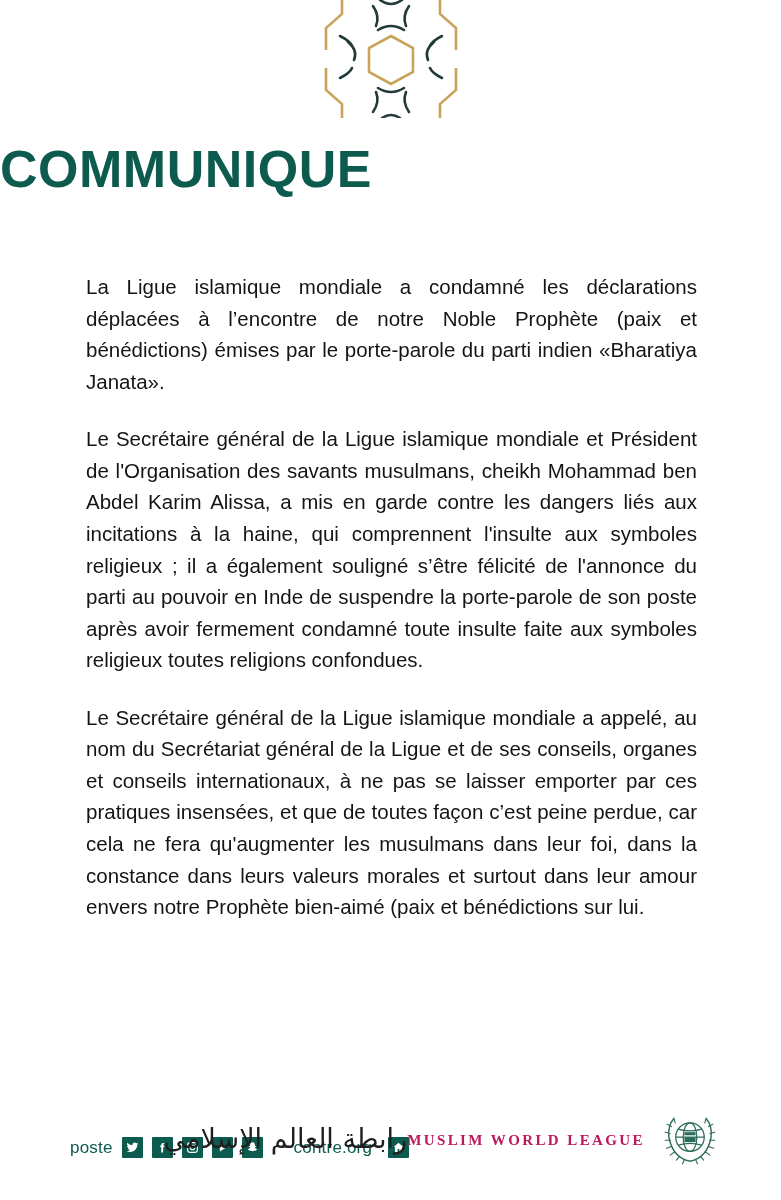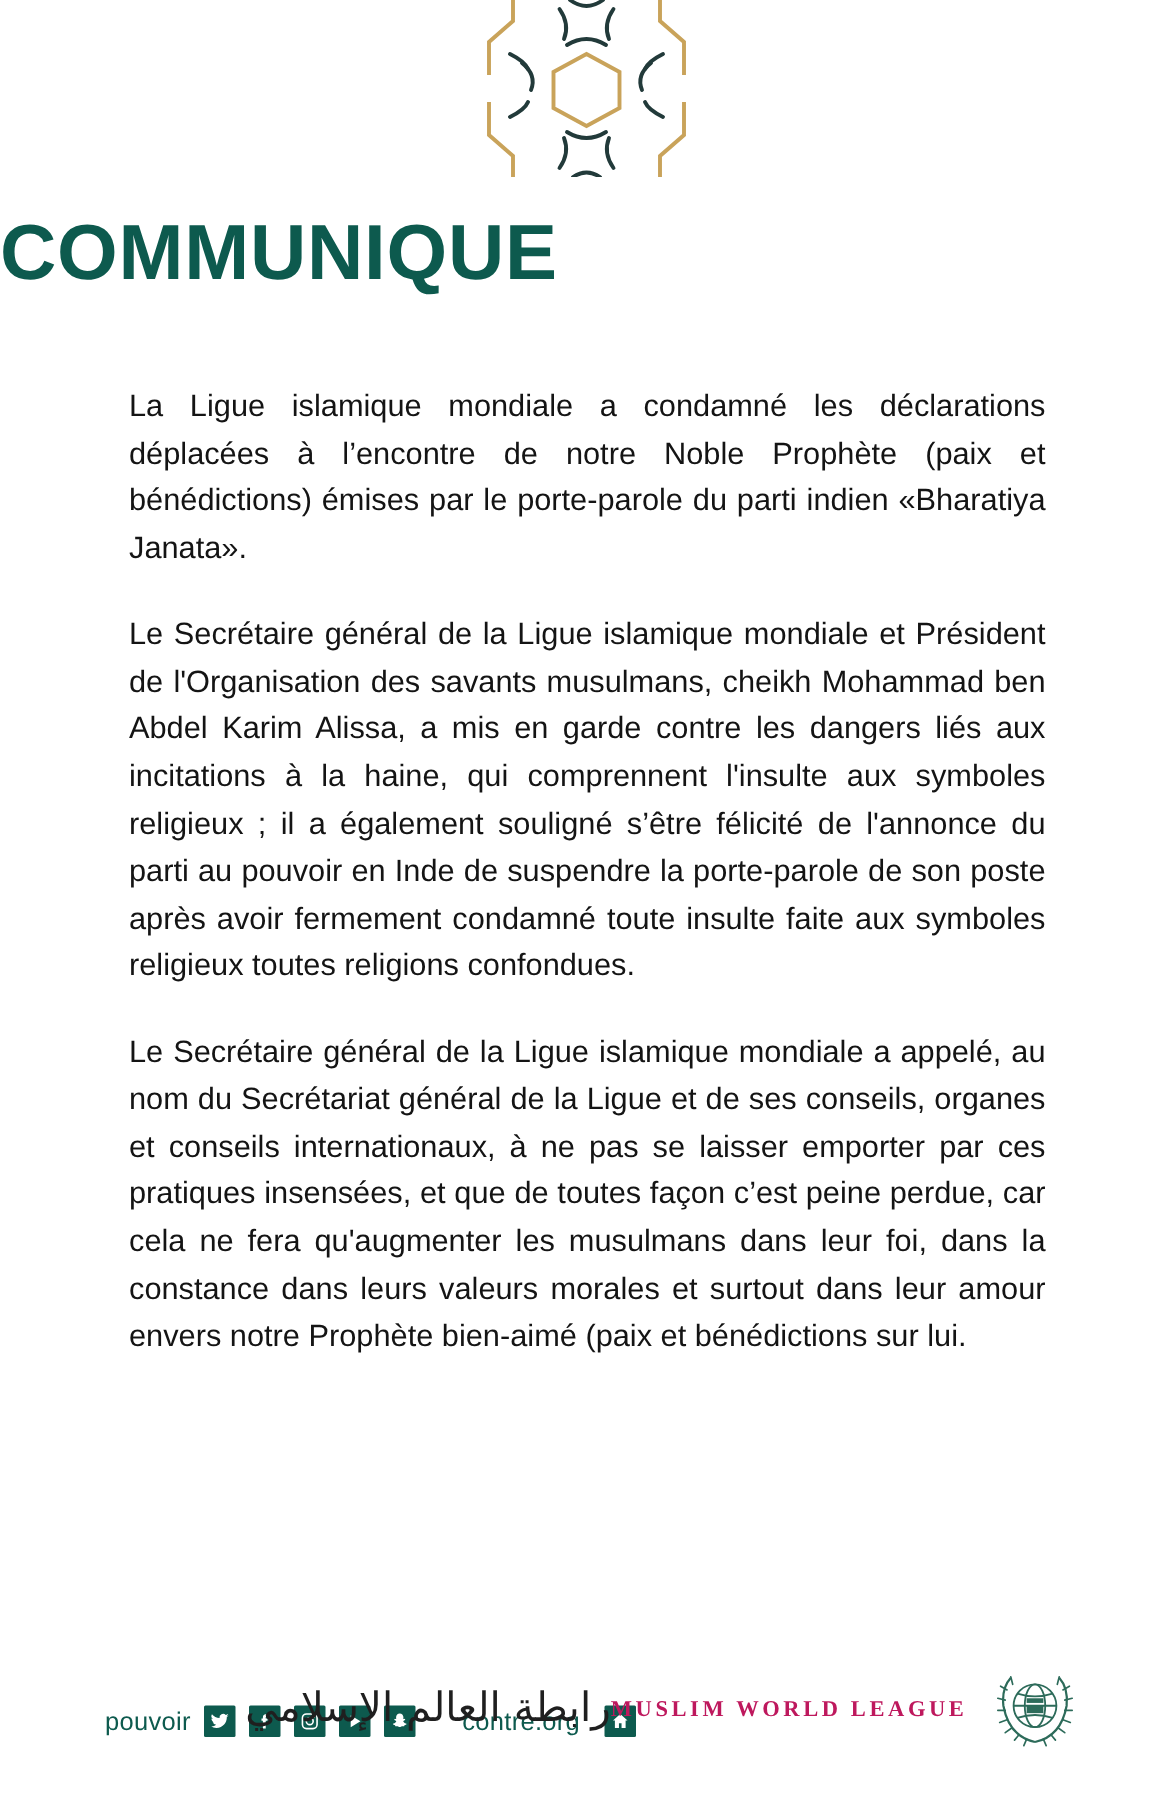--- a/index.html
+++ b/index.html
@@ -57,21 +57,21 @@
   .para {
     font-size: 20.5px;
     line-height: 1.54;
     text-align: justify;
     text-justify: inter-word;
     margin: 0;
     color: #141414;
     hyphens: none;
   }
   .para + .para { margin-top: 26px; }
-  .para-first { margin-top: 0; }
+  .para-first { margin-top: 16px; }
 
   
   .footer {
     position: absolute;
     left: 0;
     bottom: 0;
     width: 781px;
     height: 130px;
   }
   .footer-left {
@@ -178,21 +178,21 @@
 
 <div class="body-area">
   <p class="para para-first">La Ligue islamique mondiale a condamné les déclarations déplacées à l’encontre de notre Noble Prophète (paix et bénédictions) émises par le porte-parole du parti indien «Bharatiya Janata».</p>
   <p class="para">Le Secrétaire général de la Ligue islamique mondiale et Président de l'Organisation des savants musulmans, cheikh Mohammad ben Abdel Karim Alissa, a mis en garde contre les dangers liés aux incitations à la haine, qui comprennent l'insulte aux symboles religieux ; il a également souligné s’être félicité de l'annonce du parti au pouvoir en Inde de suspendre la porte-parole de son poste  après avoir fermement condamné toute insulte faite aux symboles religieux toutes religions confondues.</p>
   <p class="para">Le Secrétaire général de la Ligue islamique mondiale a appelé, au nom du Secrétariat général de la Ligue et de ses conseils, organes et conseils internationaux, à ne pas se laisser emporter par ces pratiques insensées, et que de toutes façon c’est peine perdue, car cela ne fera qu'augmenter les musulmans dans leur foi, dans la constance dans leurs valeurs morales et surtout dans leur amour envers notre Prophète bien-aimé (paix et bénédictions sur lui.</p>
 </div>
 
 <div class="footer">
 
   <div class="footer-left">
-    <span class="handle">pouvoir</span>
+    <span class="handle">poste</span>
 
     <span class="icon-box">
       <svg width="13" height="13" viewBox="0 0 24 24" fill="#ffffff">
         <path d="M23 4.9c-.8.4-1.7.7-2.6.8 1-.6 1.7-1.5 2-2.6-.9.5-1.9.9-3 1.1A4.5 4.5 0 0 0 11.7 8 12.8 12.8 0 0 1 2.4 3.3a4.5 4.5 0 0 0 1.4 6 4.4 4.4 0 0 1-2-.6v.1c0 2.2 1.5 4 3.6 4.4a4.5 4.5 0 0 1-2 .1 4.5 4.5 0 0 0 4.2 3.1A9 9 0 0 1 1 18.3a12.7 12.7 0 0 0 6.9 2c8.3 0 12.8-6.9 12.8-12.8v-.6c.9-.6 1.6-1.4 2.3-2z"></path>
       </svg>
     </span>
 
     <span class="icon-box">
       <svg width="13" height="13" viewBox="0 0 24 24" fill="#ffffff">
         <path d="M15.5 8.5h-2.3V7c0-.7.5-.9.8-.9h1.4V3.6l-2-.1c-2.2 0-3.7 1.4-3.7 3.8v1.2H8v2.9h1.7V21h3.5v-9.6h2.1l.2-2.9z"></path>

